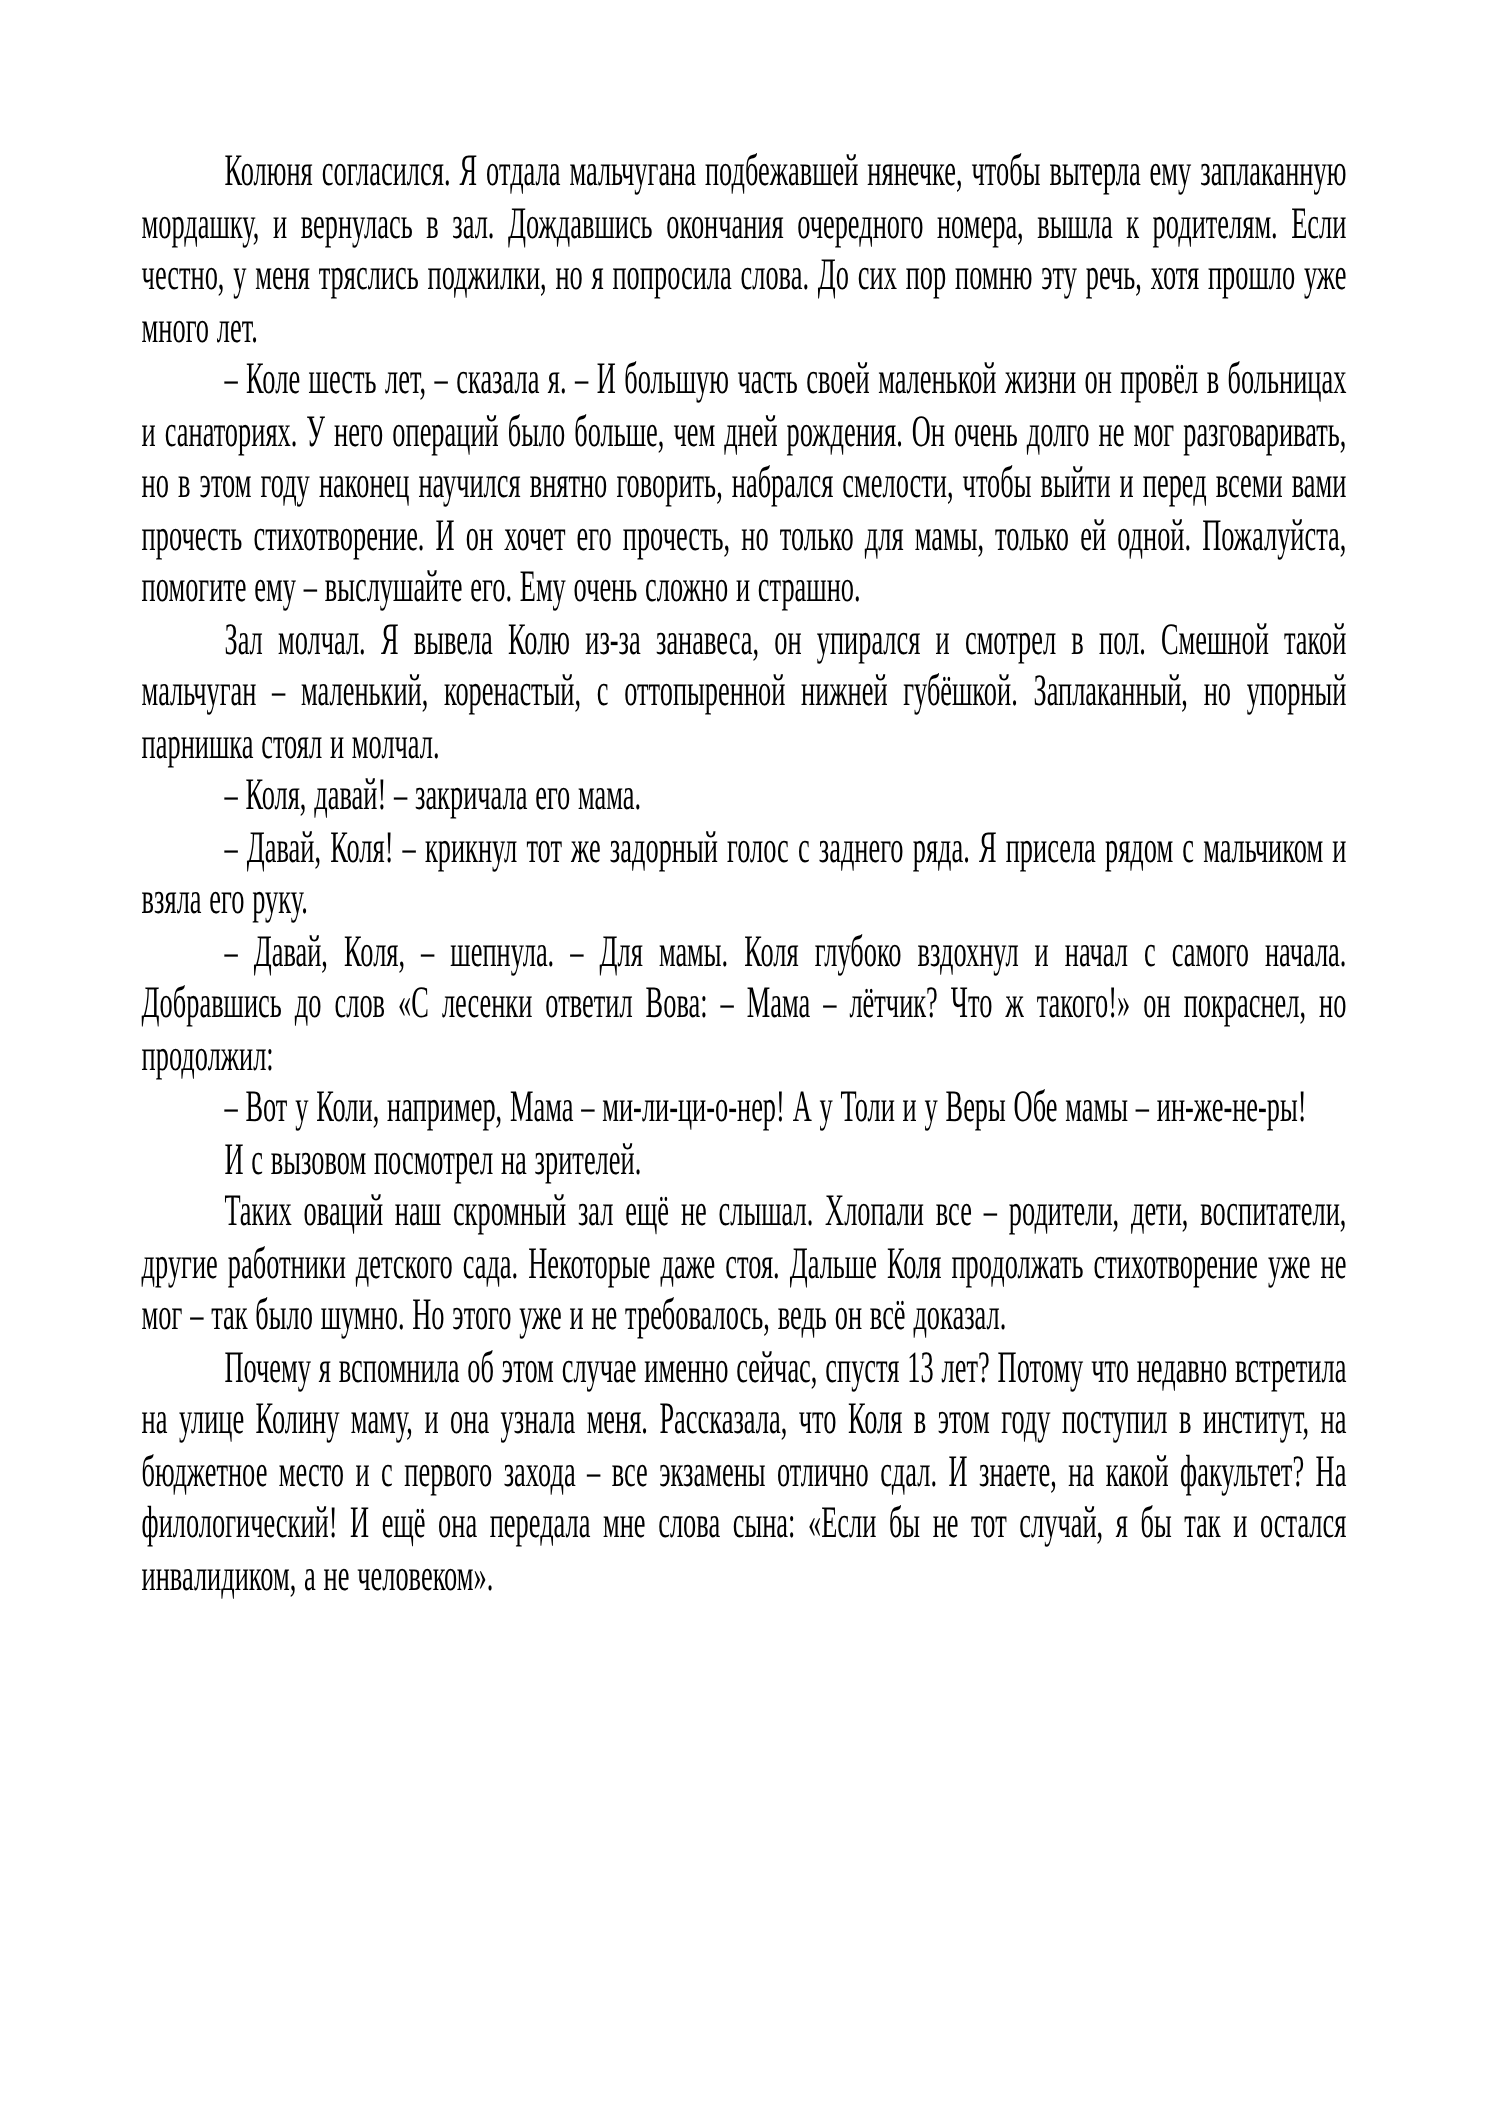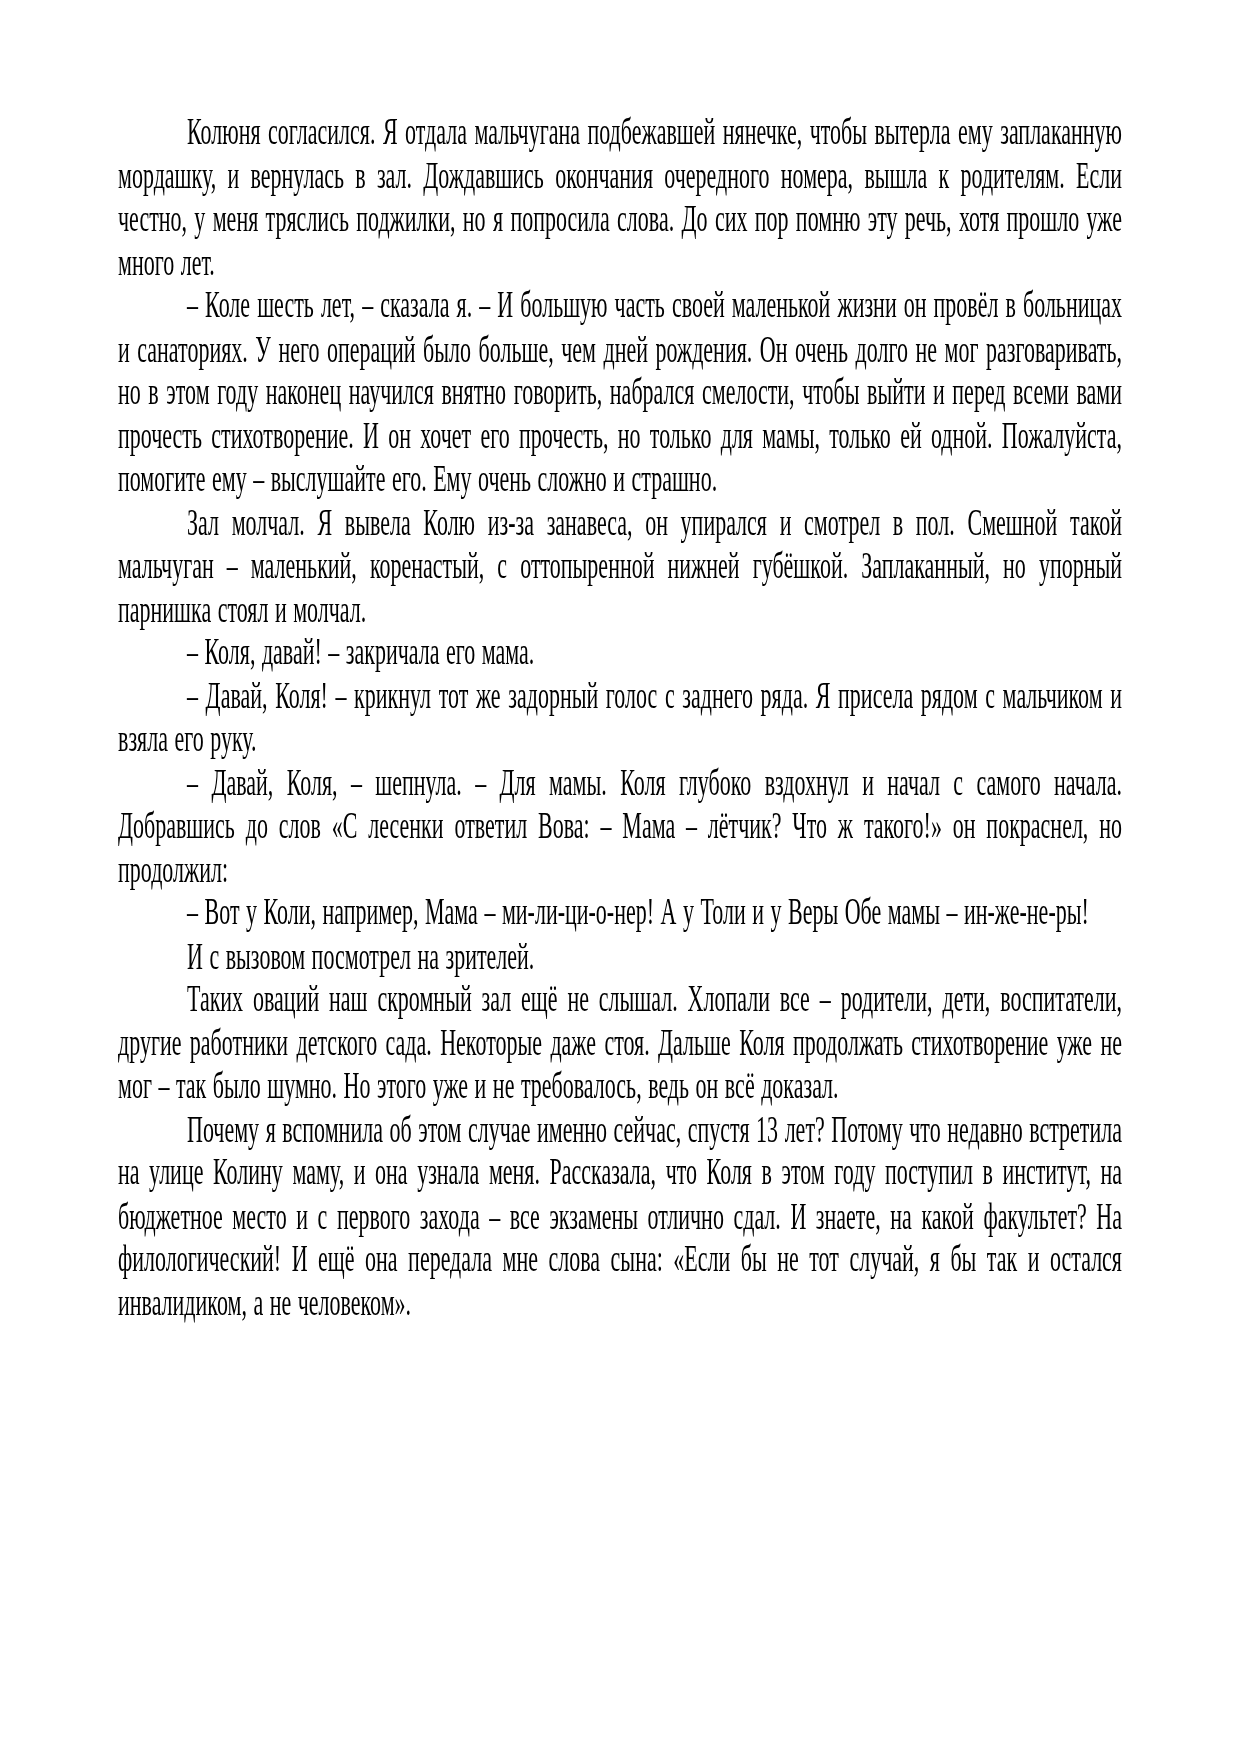--- a/index.html
+++ b/index.html
@@ -8,21 +8,21 @@
     background: #ffffff;
   }
   body {
     width: 1240px;
     height: 1754px;
     position: relative;
     overflow: hidden;
   }
   .page {
     position: absolute;
-    top: 110px;
+    top: 120px;
     left: 118px;
     width: 1004px;
   }
   
   .text-block {
     transform: scaleY(1.7);
     transform-origin: top left;
   }
   p.para {
     margin: 0;

